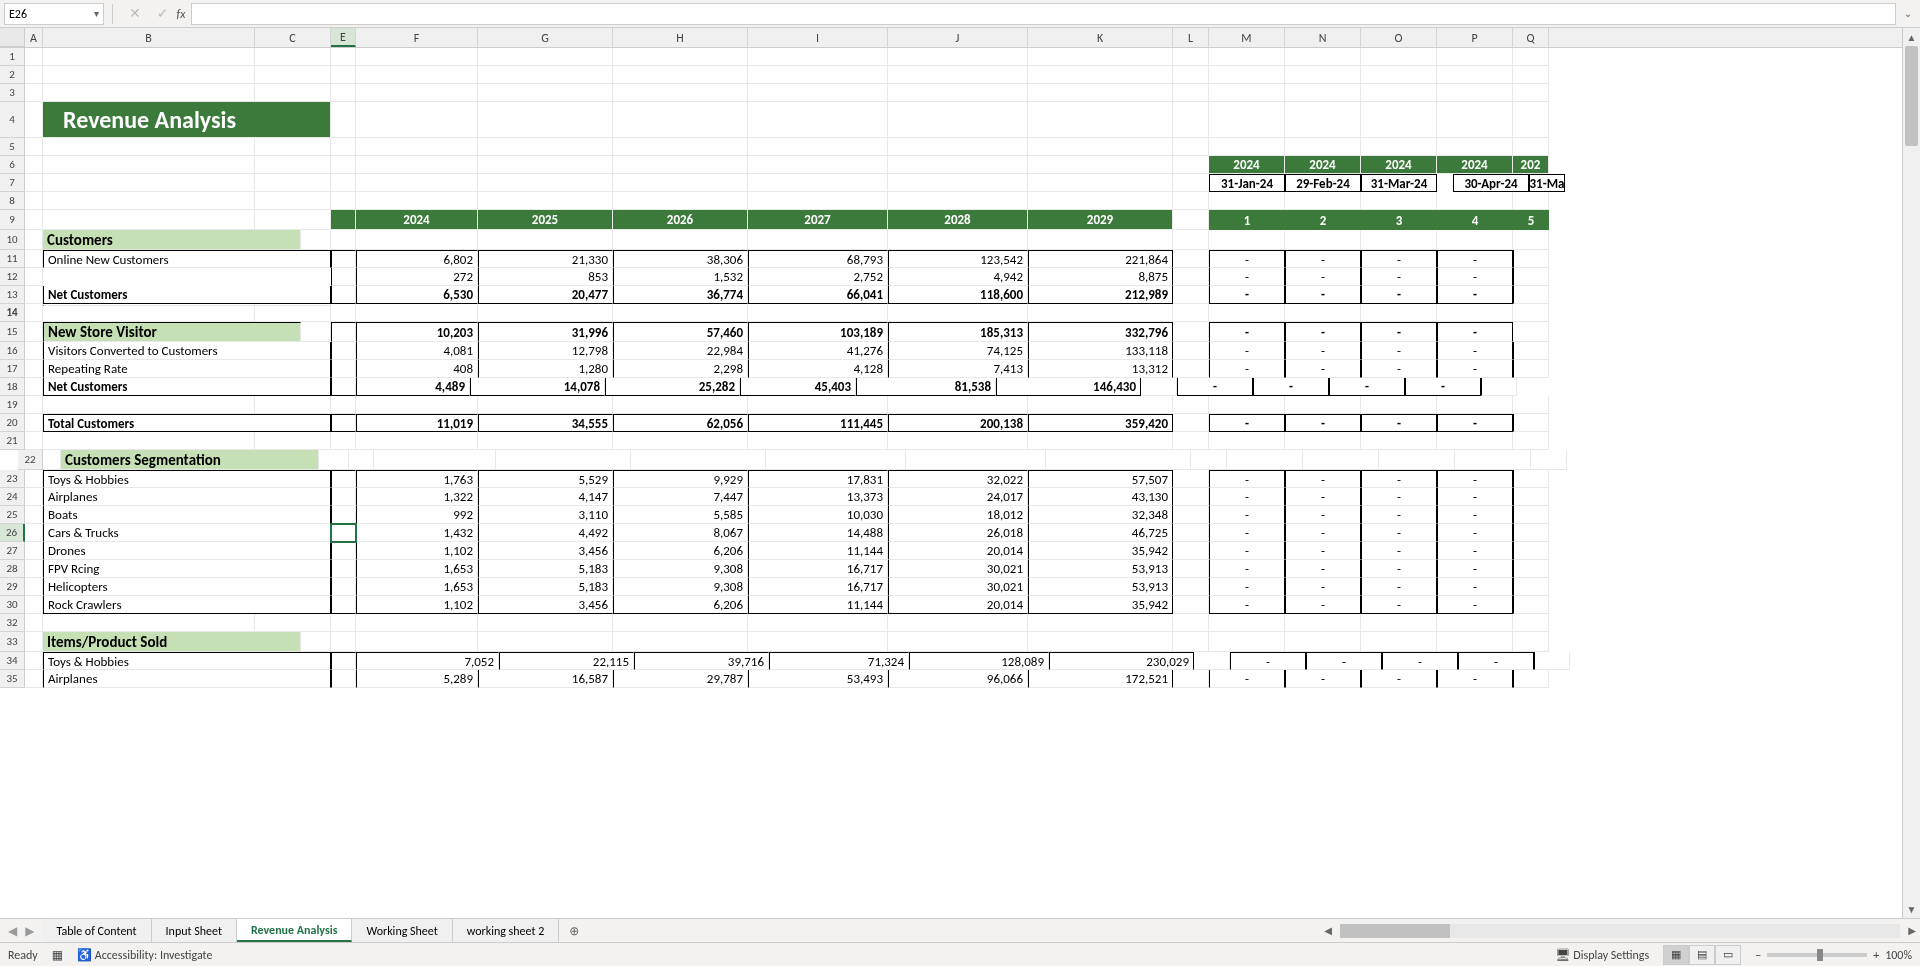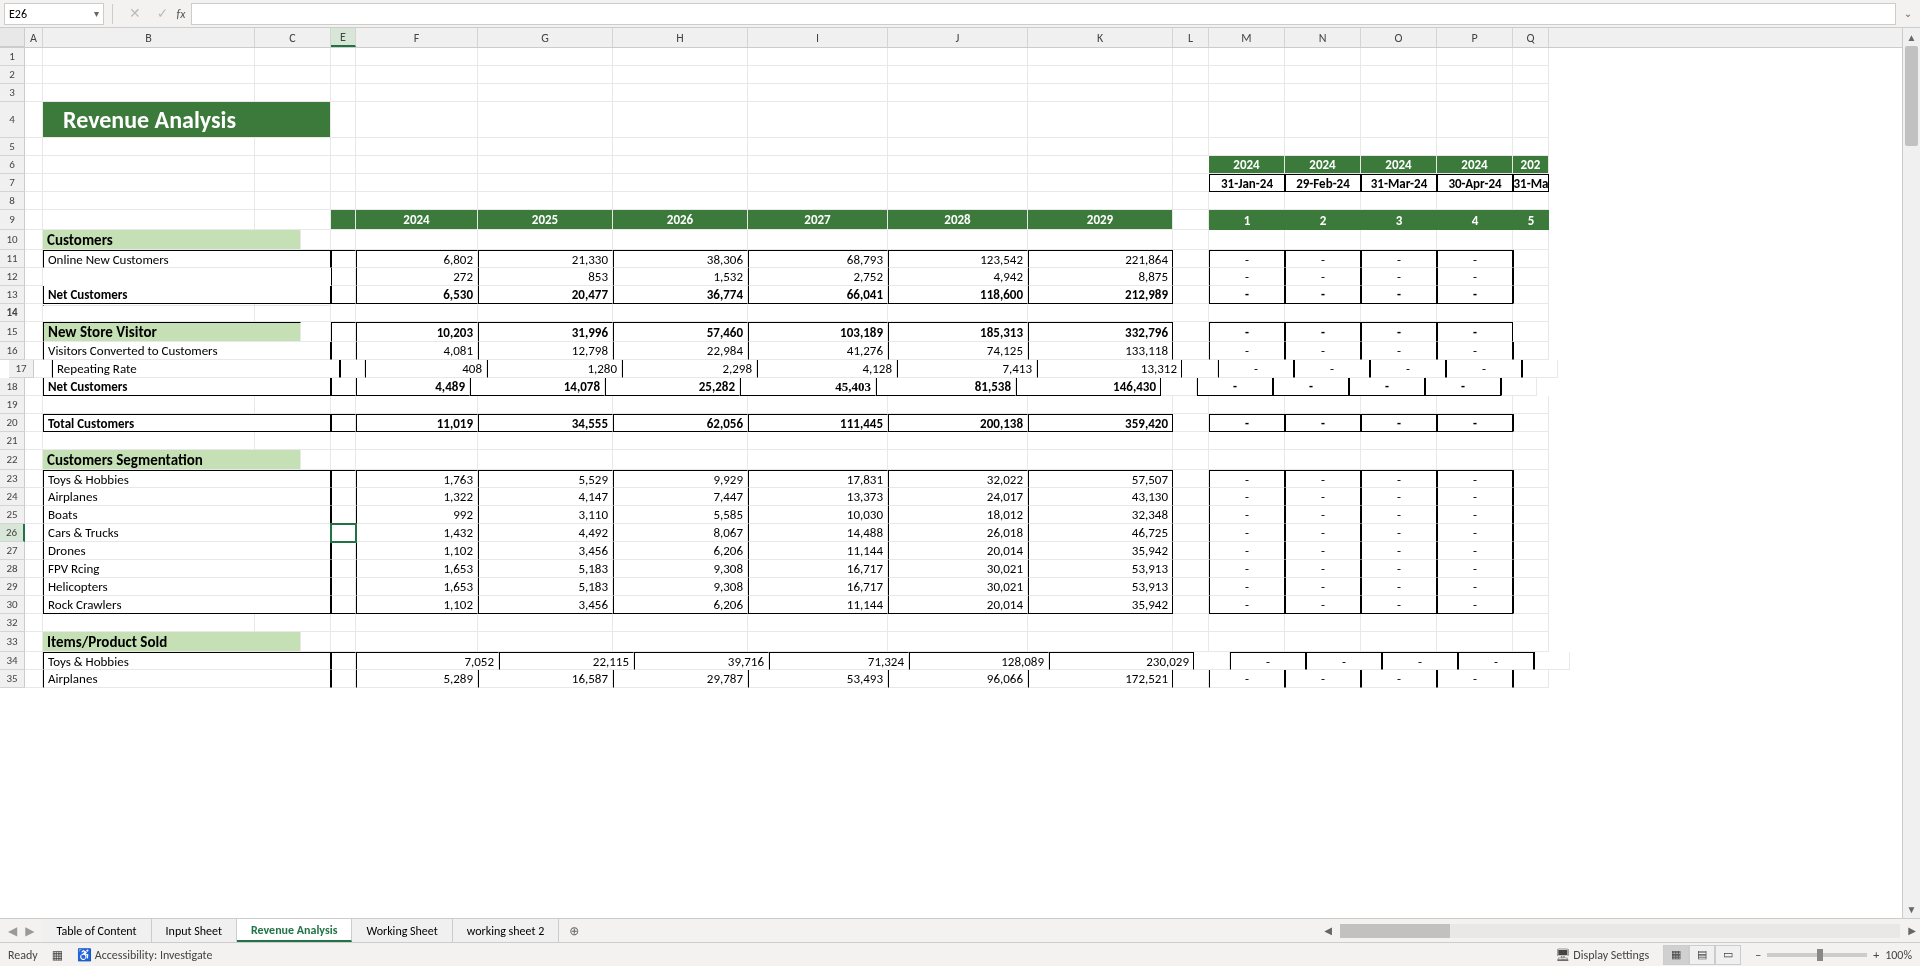--- a/index.html
+++ b/index.html
@@ -234,21 +234,21 @@
             <div class="cell" style="width: 122px;"></div>
             <div class="cell" style="width: 135px;"></div>
             <div class="cell" style="width: 135px;"></div>
             <div class="cell" style="width: 140px;"></div>
             <div class="cell" style="width: 140px;"></div>
             <div class="cell" style="width: 145px;"></div>
             <div class="cell" style="width: 36px; border-right: none;"></div>
             <div class="cell month-hdr" style="width: 76px;">31-Jan-24</div>
             <div class="cell month-hdr" style="width: 76px;">29-Feb-24</div>
             <div class="cell month-hdr" style="width: 76px;">31-Mar-24</div>
-            <div class="cell month-hdr" style="width: 76px;">30-Apr-24</div>
+            <div class="cell month-hdr" style="width: 76px; margin-left: 16px;">30-Apr-24</div>
             <div class="cell month-hdr" style="width: 36px;">31-Ma</div>
           </div>
           <div class="row" style="height: 18px;">
             <div class="row-h">8</div>
             <div class="cell" style="width: 18px;"></div>
             <div class="cell" style="width: 212px;"></div>
             <div class="cell" style="width: 76px;"></div>
             <div class="cell" style="width: 25px;"></div>
             <div class="cell" style="width: 122px;"></div>
             <div class="cell" style="width: 135px;"></div>
@@ -404,21 +404,21 @@
             <div class="cell data-val" style="width: 140px;">41,276</div>
             <div class="cell data-val" style="width: 140px;">74,125</div>
             <div class="cell data-val data-val-last" style="width: 145px;">133,118</div>
             <div class="cell" style="width: 36px;"></div>
             <div class="cell dash" style="width: 76px; border-left: 1px solid rgb(0, 0, 0); border-right: 1px solid rgb(0, 0, 0);">-</div>
             <div class="cell dash" style="width: 76px; border-left: 1px solid rgb(0, 0, 0); border-right: 1px solid rgb(0, 0, 0);">-</div>
             <div class="cell dash" style="width: 76px; border-left: 1px solid rgb(0, 0, 0); border-right: 1px solid rgb(0, 0, 0);">-</div>
             <div class="cell dash" style="width: 76px; border-left: 1px solid rgb(0, 0, 0); border-right: 1px solid rgb(0, 0, 0);">-</div>
             <div class="cell" style="width: 36px; border-left: 1px solid rgb(0, 0, 0);"></div>
           </div>
-          <div class="row" style="height: 18px; margin-left: 9px;">
+          <div class="row" style="height: 18px;">
             <div class="row-h">17</div>
             <div class="cell" style="width: 18px;"></div>
             <div class="cell data-label" style="width: 288px;">Repeating Rate</div>
             <div class="cell" style="width: 25px; border-left: 1px solid rgb(0, 0, 0);"></div>
             <div class="cell data-val" style="width: 122px;">408</div>
             <div class="cell data-val" style="width: 135px;">1,280</div>
             <div class="cell data-val" style="width: 135px;">2,298</div>
             <div class="cell data-val" style="width: 140px;">4,128</div>
             <div class="cell data-val" style="width: 140px;">7,413</div>
             <div class="cell data-val data-val-last" style="width: 145px;">13,312</div>
@@ -430,21 +430,21 @@
             <div class="cell" style="width: 36px; border-left: 1px solid rgb(0, 0, 0);"></div>
           </div>
           <div class="row" style="height: 18px;">
             <div class="row-h">18</div>
             <div class="cell" style="width: 18px;"></div>
             <div class="cell data-label bold bordered-bottom" style="width: 288px;">Net Customers</div>
             <div class="cell bordered-bottom" style="width: 25px; border-left: 1px solid rgb(0, 0, 0);"></div>
             <div class="cell data-val bold bordered-bottom" style="width: 114px;">4,489</div>
             <div class="cell data-val bold bordered-bottom" style="width: 135px;">14,078</div>
             <div class="cell data-val bold bordered-bottom" style="width: 135px;">25,282</div>
-            <div class="cell data-val bold bordered-bottom" style="width: 136px; font-family: Liberation Serif, serif;">45,403</div>
+            <div class="cell data-val bold bordered-bottom" style="width: 116px;">45,403</div>
             <div class="cell data-val bold bordered-bottom" style="width: 140px;">81,538</div>
             <div class="cell data-val data-val-last bold bordered-bottom" style="width: 145px;">146,430</div>
             <div class="cell" style="width: 36px;"></div>
             <div class="cell dash bold bordered-bottom" style="width: 76px; border-left: 1px solid rgb(0, 0, 0); border-right: 1px solid rgb(0, 0, 0);">-</div>
             <div class="cell dash bold bordered-bottom" style="width: 76px; border-left: 1px solid rgb(0, 0, 0); border-right: 1px solid rgb(0, 0, 0);">-</div>
             <div class="cell dash bold bordered-bottom" style="width: 76px; border-left: 1px solid rgb(0, 0, 0); border-right: 1px solid rgb(0, 0, 0);">-</div>
             <div class="cell dash bold bordered-bottom" style="width: 76px; border-left: 1px solid rgb(0, 0, 0); border-right: 1px solid rgb(0, 0, 0);">-</div>
             <div class="cell" style="width: 36px; border-left: 1px solid rgb(0, 0, 0);"></div>
           </div>
           <div class="row" style="height: 18px;">
@@ -496,21 +496,21 @@
             <div class="cell" style="width: 140px;"></div>
             <div class="cell" style="width: 140px;"></div>
             <div class="cell" style="width: 145px;"></div>
             <div class="cell" style="width: 36px;"></div>
             <div class="cell" style="width: 76px;"></div>
             <div class="cell" style="width: 76px;"></div>
             <div class="cell" style="width: 76px;"></div>
             <div class="cell" style="width: 76px;"></div>
             <div class="cell" style="width: 36px;"></div>
           </div>
-          <div class="row" style="height: 20px;">
+          <div class="row" style="height: 20px; margin-left: 18px;">
             <div class="row-h">22</div>
             <div class="cell" style="width: 18px;"></div>
             <div class="cell section-hdr" style="width: 258px;">Customers Segmentation</div>
             <div class="cell" style="width: 30px;"></div>
             <div class="cell" style="width: 25px;"></div>
             <div class="cell" style="width: 122px;"></div>
             <div class="cell" style="width: 135px;"></div>
             <div class="cell" style="width: 135px;"></div>
             <div class="cell" style="width: 140px;"></div>
             <div class="cell" style="width: 140px;"></div>

